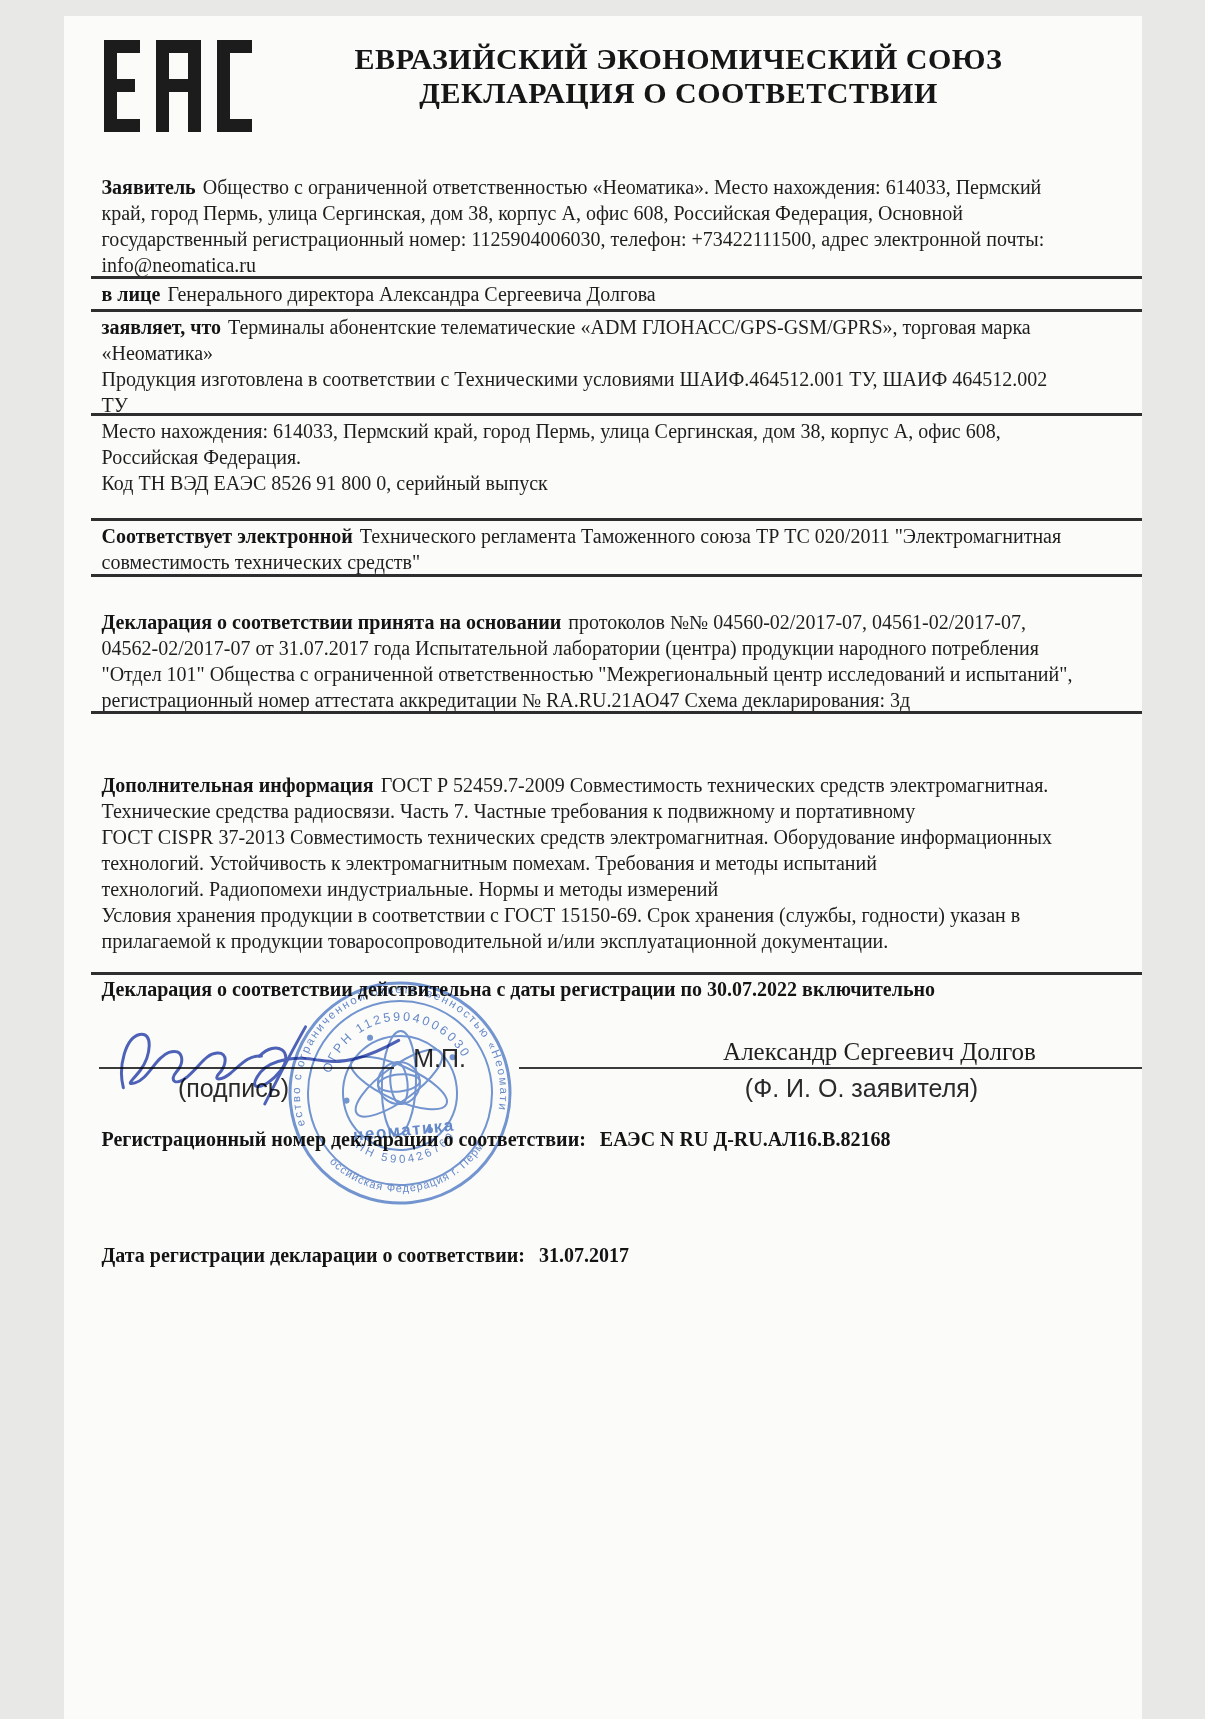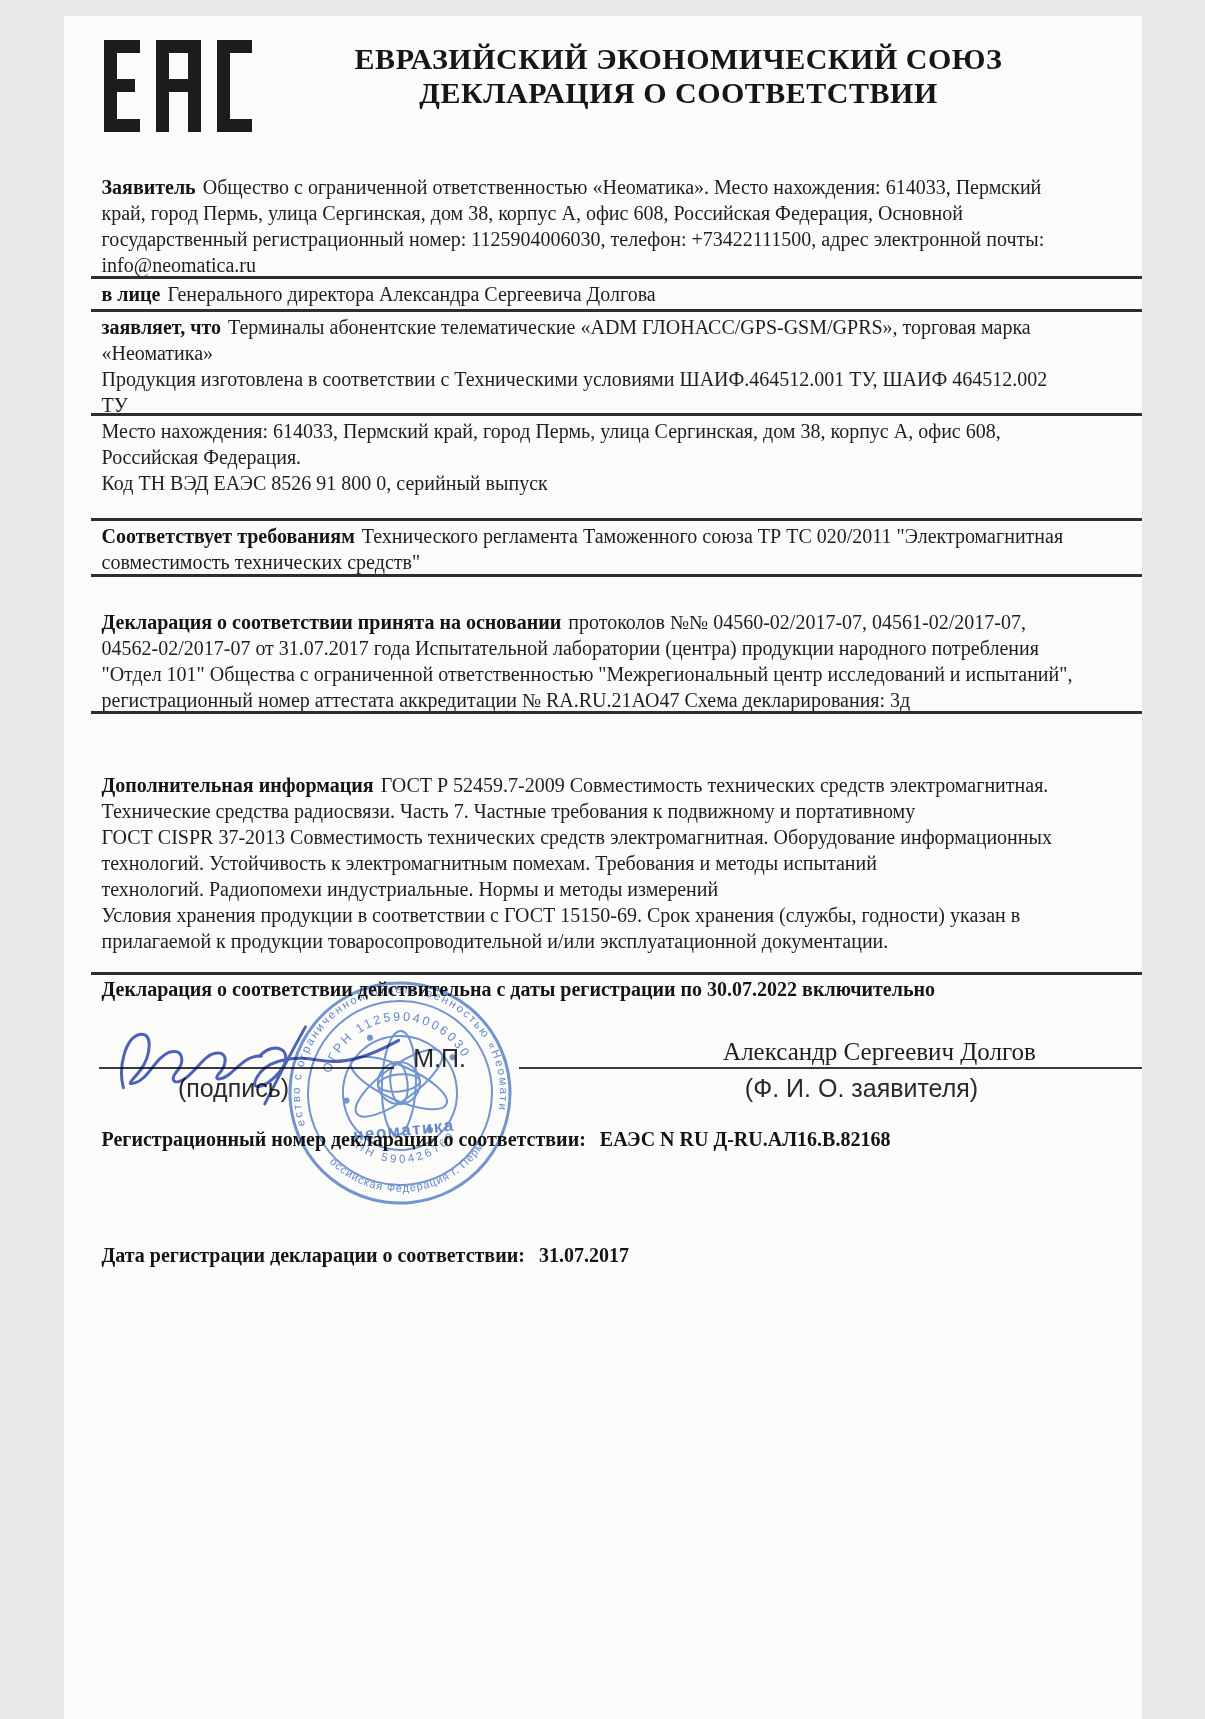--- a/index.html
+++ b/index.html
@@ -69,21 +69,21 @@
   <div class="rule" style="top:397px"></div>
 
   <div class="blk" style="top:402px">
     <div class="ln">Место нахождения: 614033, Пермский край, город Пермь, улица Сергинская, дом 38, корпус А, офис 608,</div>
     <div class="ln">Российская Федерация.</div>
     <div class="ln">Код ТН ВЭД ЕАЭС 8526 91 800 0, серийный выпуск</div>
   </div>
   <div class="rule" style="top:502px"></div>
 
   <div class="blk" style="top:507px">
-    <div class="ln"><span class="lbl">Соответствует требованиям</span><span>Технического регламента Таможенного союза ТР ТС 020/2011 "Электромагнитная</span></div>
+    <div class="ln"><span class="lbl">Соответствует электронной</span><span>Технического регламента Таможенного союза ТР ТС 020/2011 "Электромагнитная</span></div>
     <div class="ln">совместимость технических средств"</div>
   </div>
   <div class="rule" style="top:558px"></div>
 
   <div class="blk" style="top:593px">
     <div class="ln"><span class="lbl">Декларация о соответствии принята на основании</span><span>протоколов №№ 04560-02/2017-07, 04561-02/2017-07,</span></div>
     <div class="ln">04562-02/2017-07 от 31.07.2017 года Испытательной лаборатории (центра) продукции народного потребления</div>
     <div class="ln">"Отдел 101" Общества с ограниченной ответственностью "Межрегиональный центр исследований и испытаний",</div>
     <div class="ln">регистрационный номер аттестата аккредитации № RA.RU.21АО47 Схема декларирования: 3д</div>
   </div>

